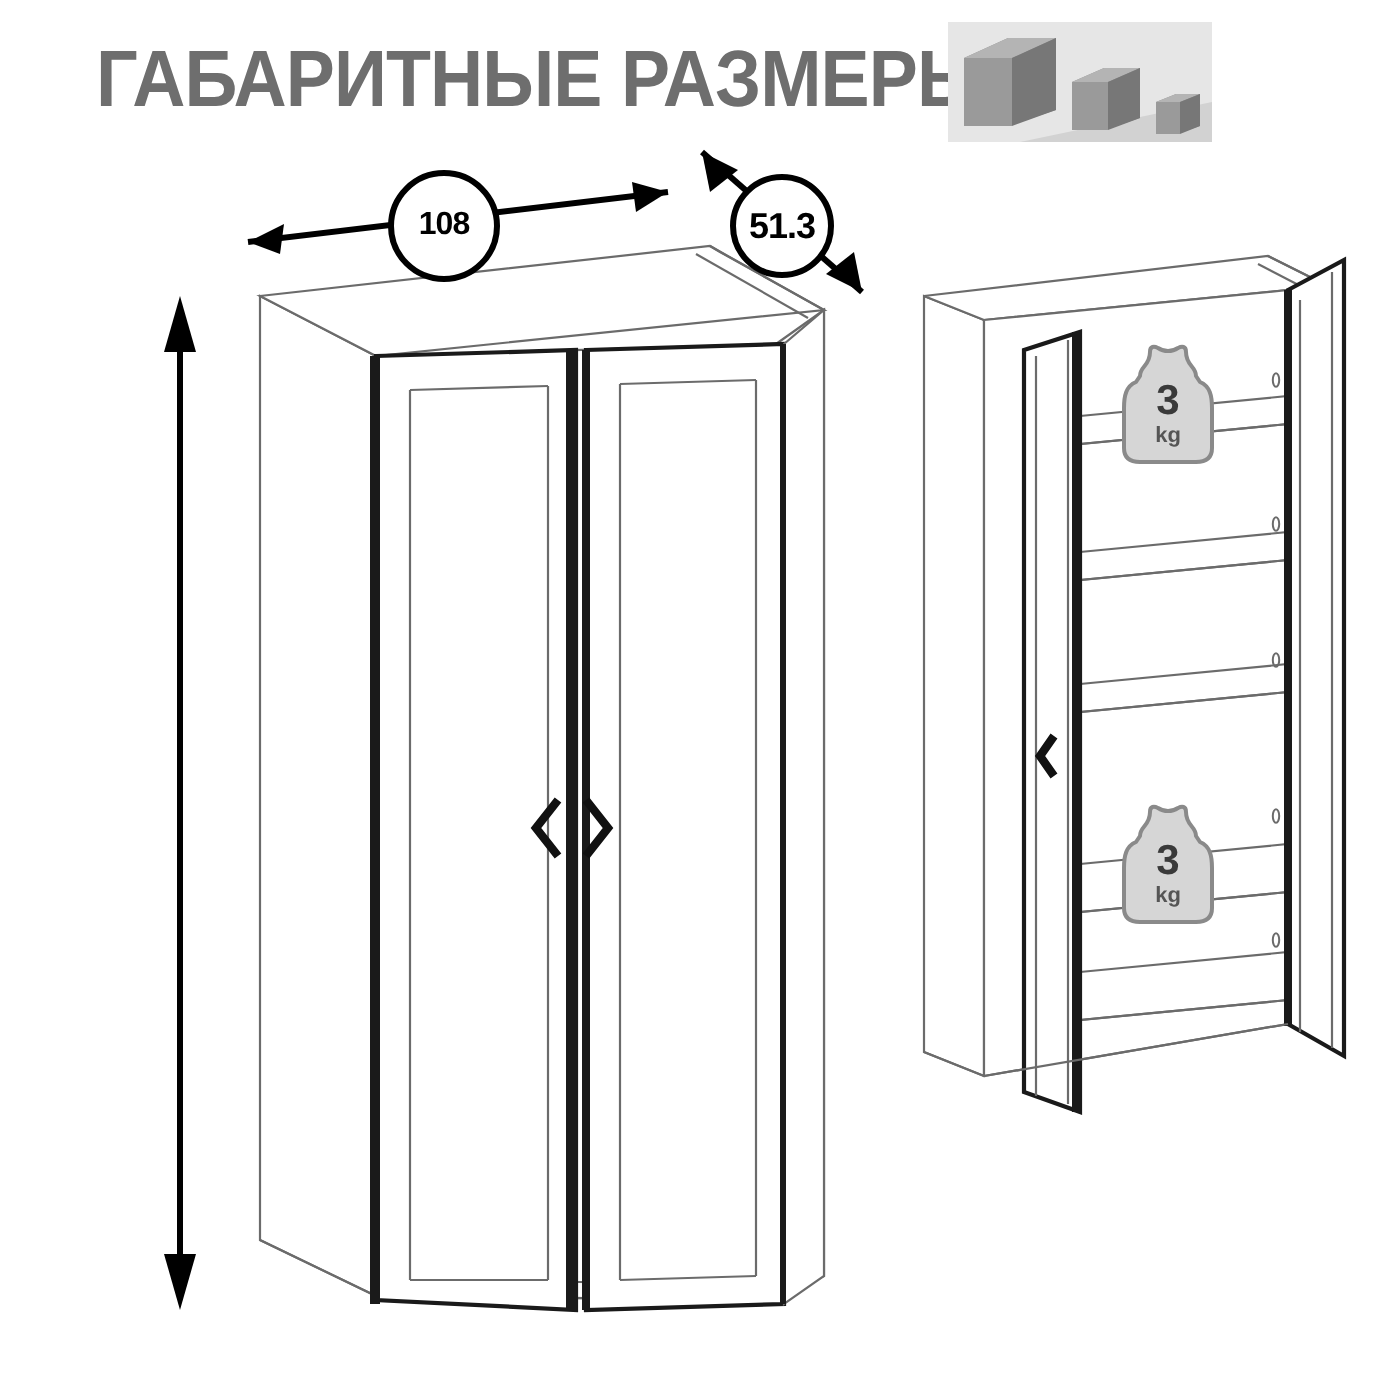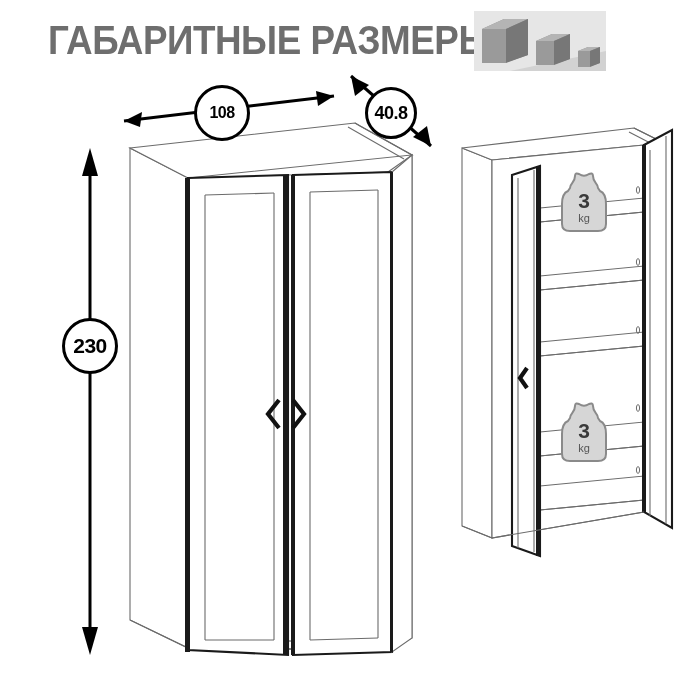--- a/index.html
+++ b/index.html
@@ -108,21 +108,21 @@
     color: #3a3a3a;
     font-family: "Liberation Sans", sans-serif;
   }
   .kg-badge .kg-unit {
     position: absolute;
     left: 0;
     top: 40px;
     width: 52px;
     text-align: center;
     font-size: 11px;
-    font-weight: normal;
+    font-weight: bold;
     color: #555555;
     font-family: "Liberation Sans", sans-serif;
   }
   .kg-top { left: 558px; top: 172px; }
   .kg-bot { left: 558px; top: 402px; }
 </style>
 </head>
 <body>
 
 <div id="sheet">
@@ -287,23 +287,22 @@
         <rect x="642" y="145" width="4" height="368" fill="#1a1a1a"></rect>
       </g>
 
       <polyline class="ln" points="492,538 644,512"></polyline>
       <polyline class="ln" points="462,526 492,538"></polyline>
     </g>
   </svg>
 
   <div class="dim-bubble dim-w">108</div>
 
-  <div class="dim-bubble dim-d">40.8</div>
-
-  <div class="dim-bubble dim-h">230</div>
+  <div class="dim-bubble dim-d">51.3</div>
+
 
   <div class="kg-badge kg-top">
     <svg viewBox="0 0 52 62" width="52" height="62">
       <path d="M17 4 C17 11, 12 11, 12 16 L10 19 C5 21, 4 26, 4 32 L4 52 C4 57, 7 59, 12 59
                L40 59 C45 59, 48 57, 48 52 L48 32 C48 26, 47 21, 42 19 L40 16
                C40 11, 35 11, 35 4 C35 1, 33 1, 31 2 C28 4, 24 4, 21 2 C19 1, 17 1, 17 4 Z" fill="#d6d6d6" stroke="#8a8a8a" stroke-width="2" stroke-linejoin="round"></path>
     </svg>
     <div class="kg-num">3</div>
     <div class="kg-unit">kg</div>
   </div>

